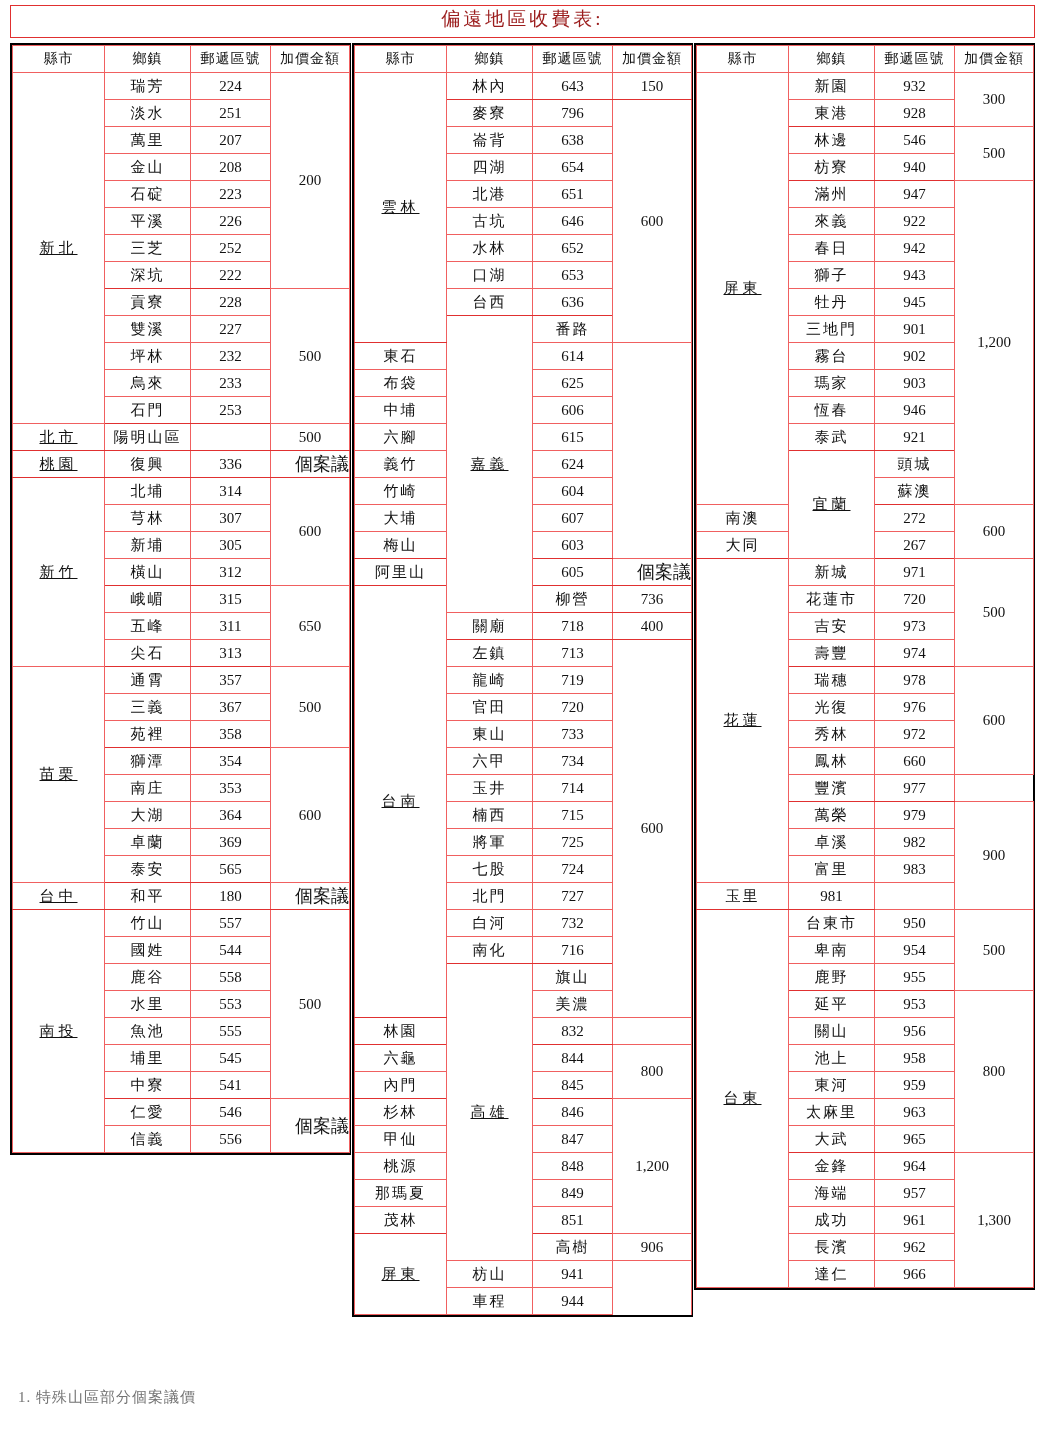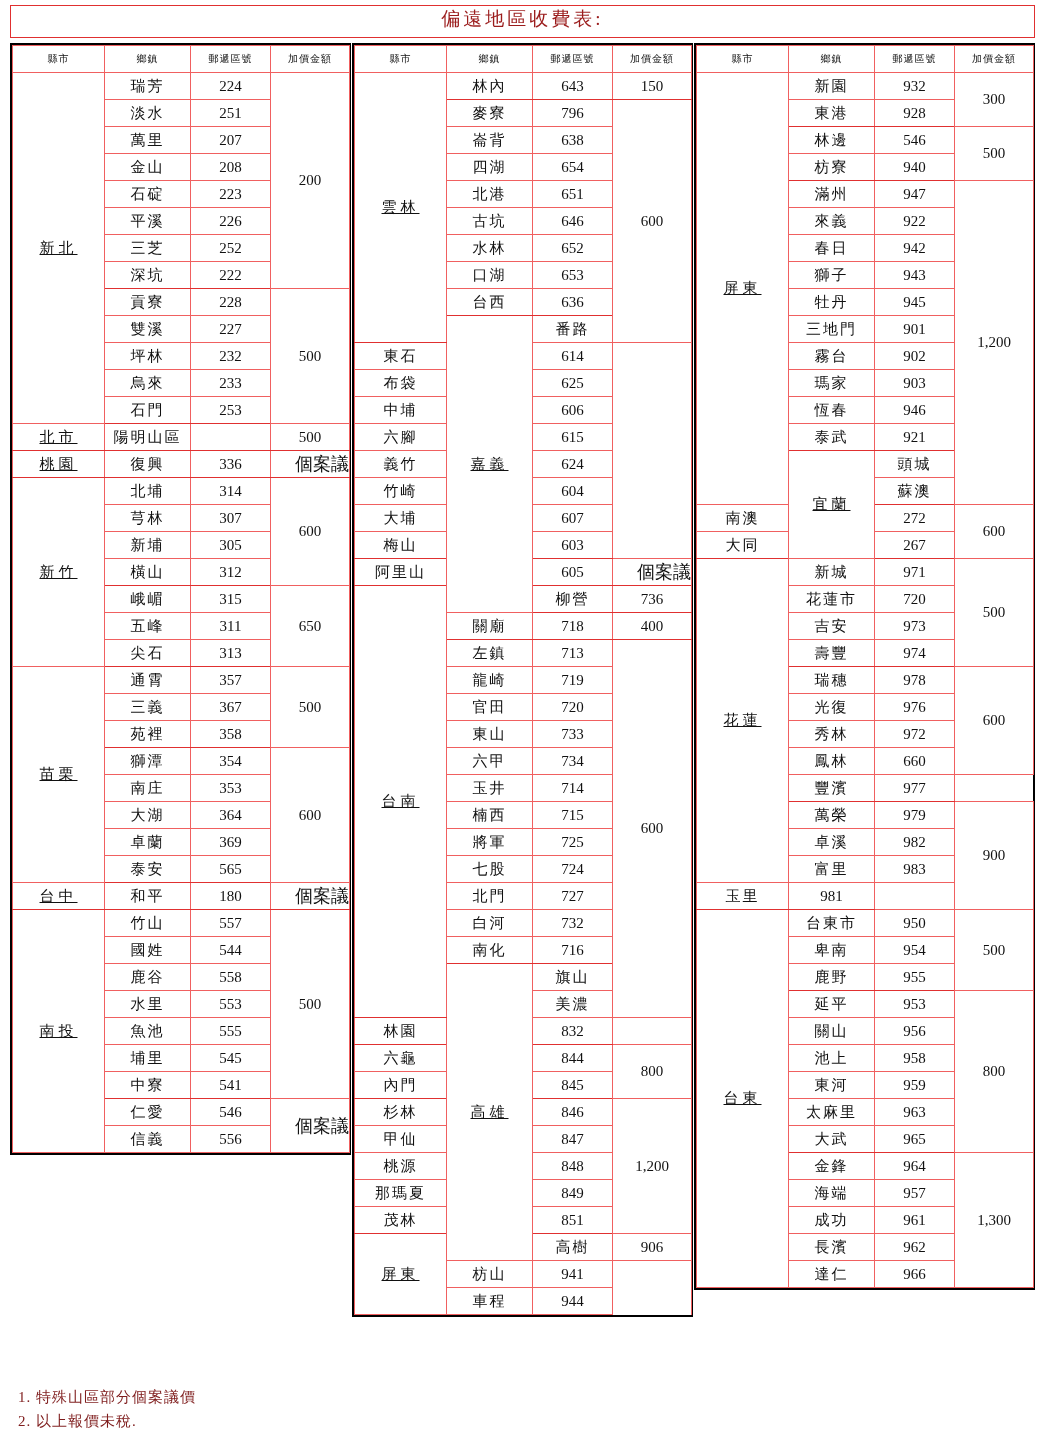--- a/index.html
+++ b/index.html
@@ -48,21 +48,21 @@
     vertical-align:middle;
     height:26px;
     font-size:15px;
     color:#111;
     font-weight:normal;
     overflow:hidden;
     white-space:nowrap;
   }
   table.grid th{
     height:26px;
-    font-size:10px;
+    font-size:14px;
     letter-spacing:1px;
     font-family:Liberation Mono, monospace;
   }
   col.c-county{width:92px;}
   col.c-town{width:86px;}
   col.c-zip{width:80px;}
   col.c-fee{width:79px;}
 
   td.county{
     font-size:15px;letter-spacing:4px;
@@ -75,21 +75,21 @@
     color:#c0392b;font-size:15px;
   }
   td.fee.neg{font-size:18px;letter-spacing:0px;padding-left:24px;}
 
   
   tr.grp-end > td{border-bottom:1.6px solid #e03030;}
 
   
   .notes{
     position:absolute;left:18px;top:1385px;width:600px;
-    color:#7f1d1d;font-size:15px;line-height:24px;
+    color:#737373;font-size:15px;line-height:24px;
   }
   .notes div{white-space:nowrap;letter-spacing:1px;}
 </style>
 </head>
 <body>
 
 <div class="sheet">
 
   <div class="title-bar">
     <div class="title-text">偏遠地區收費表:</div>
@@ -726,16 +726,15 @@
           <tr>
             <td class="town">達仁</td>
             <td class="zip">966</td>
           </tr>
         </tbody>
     </table>
   </div>
 
   <div class="notes">
     <div>1. 特殊山區部分個案議價</div>
-    <div>2. 以上報價未稅.</div>
   </div>
 
 </div>
 
 </body></html>

